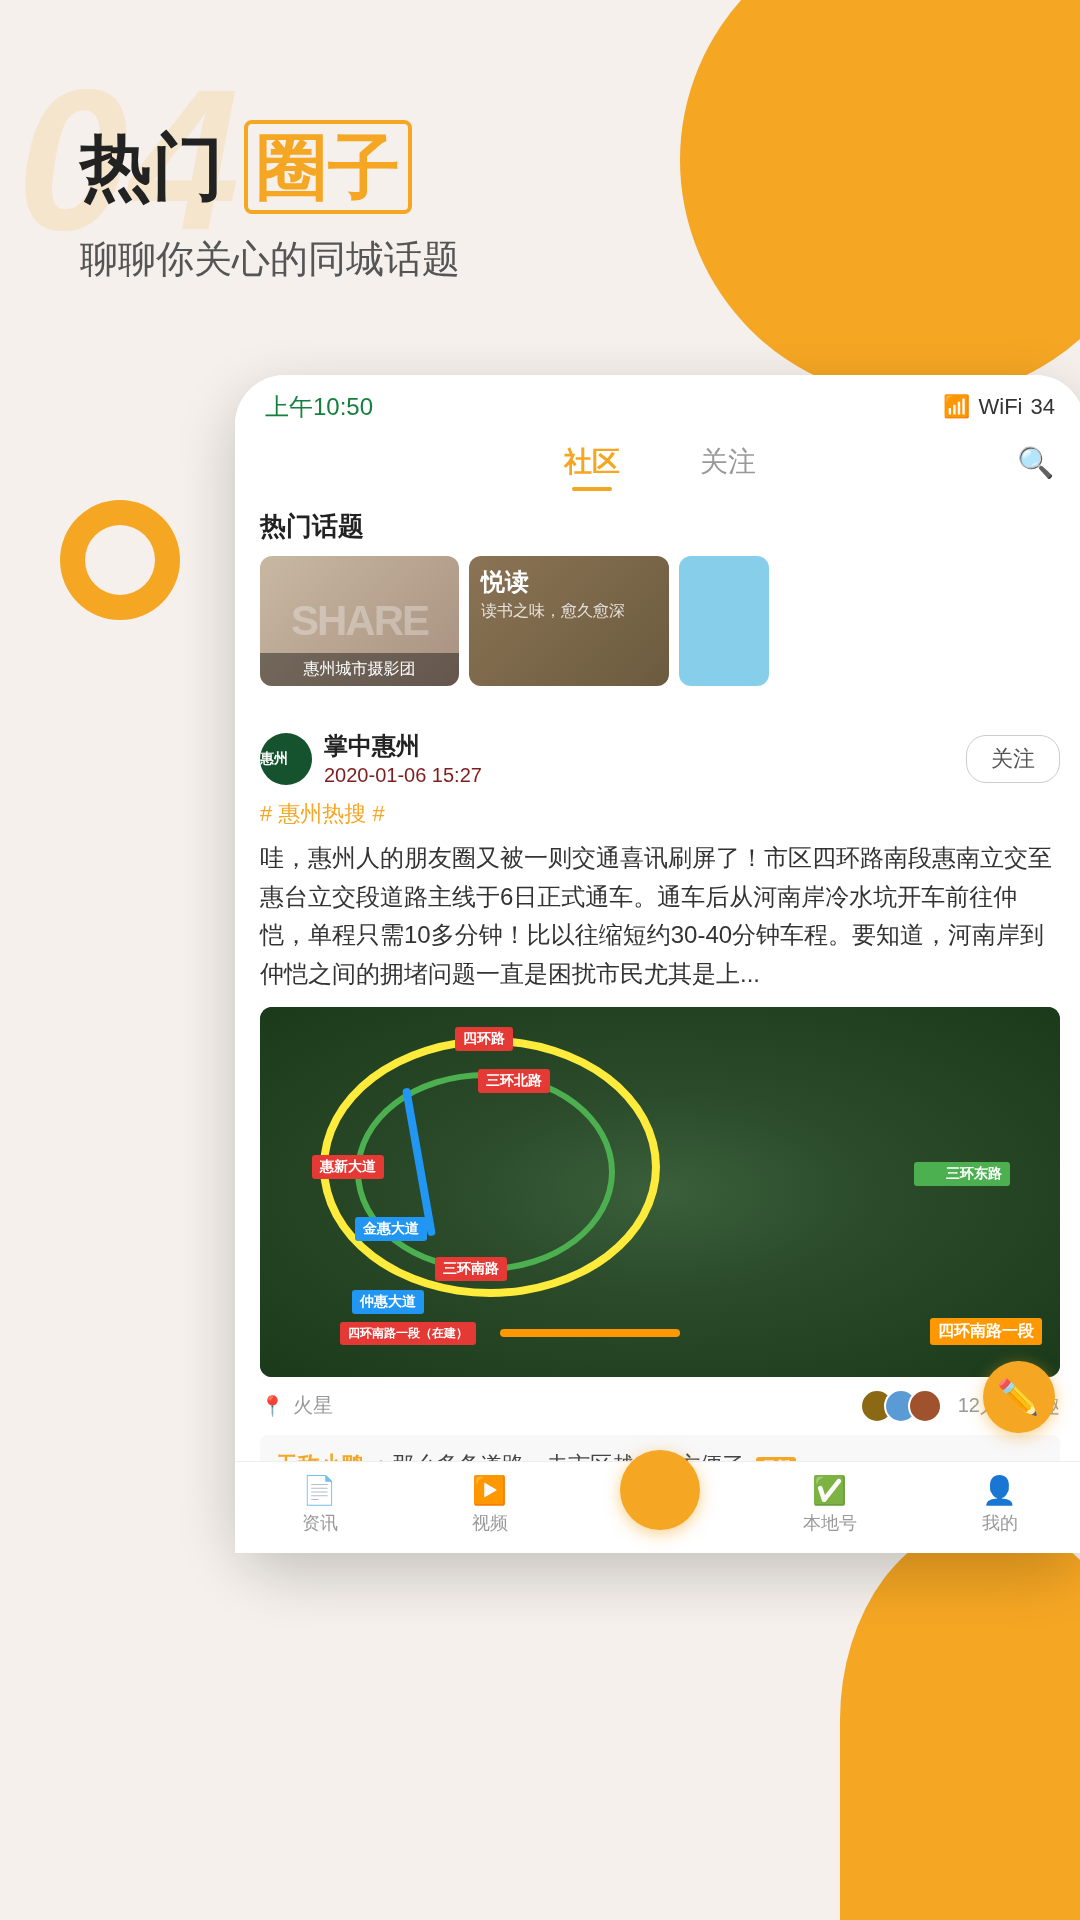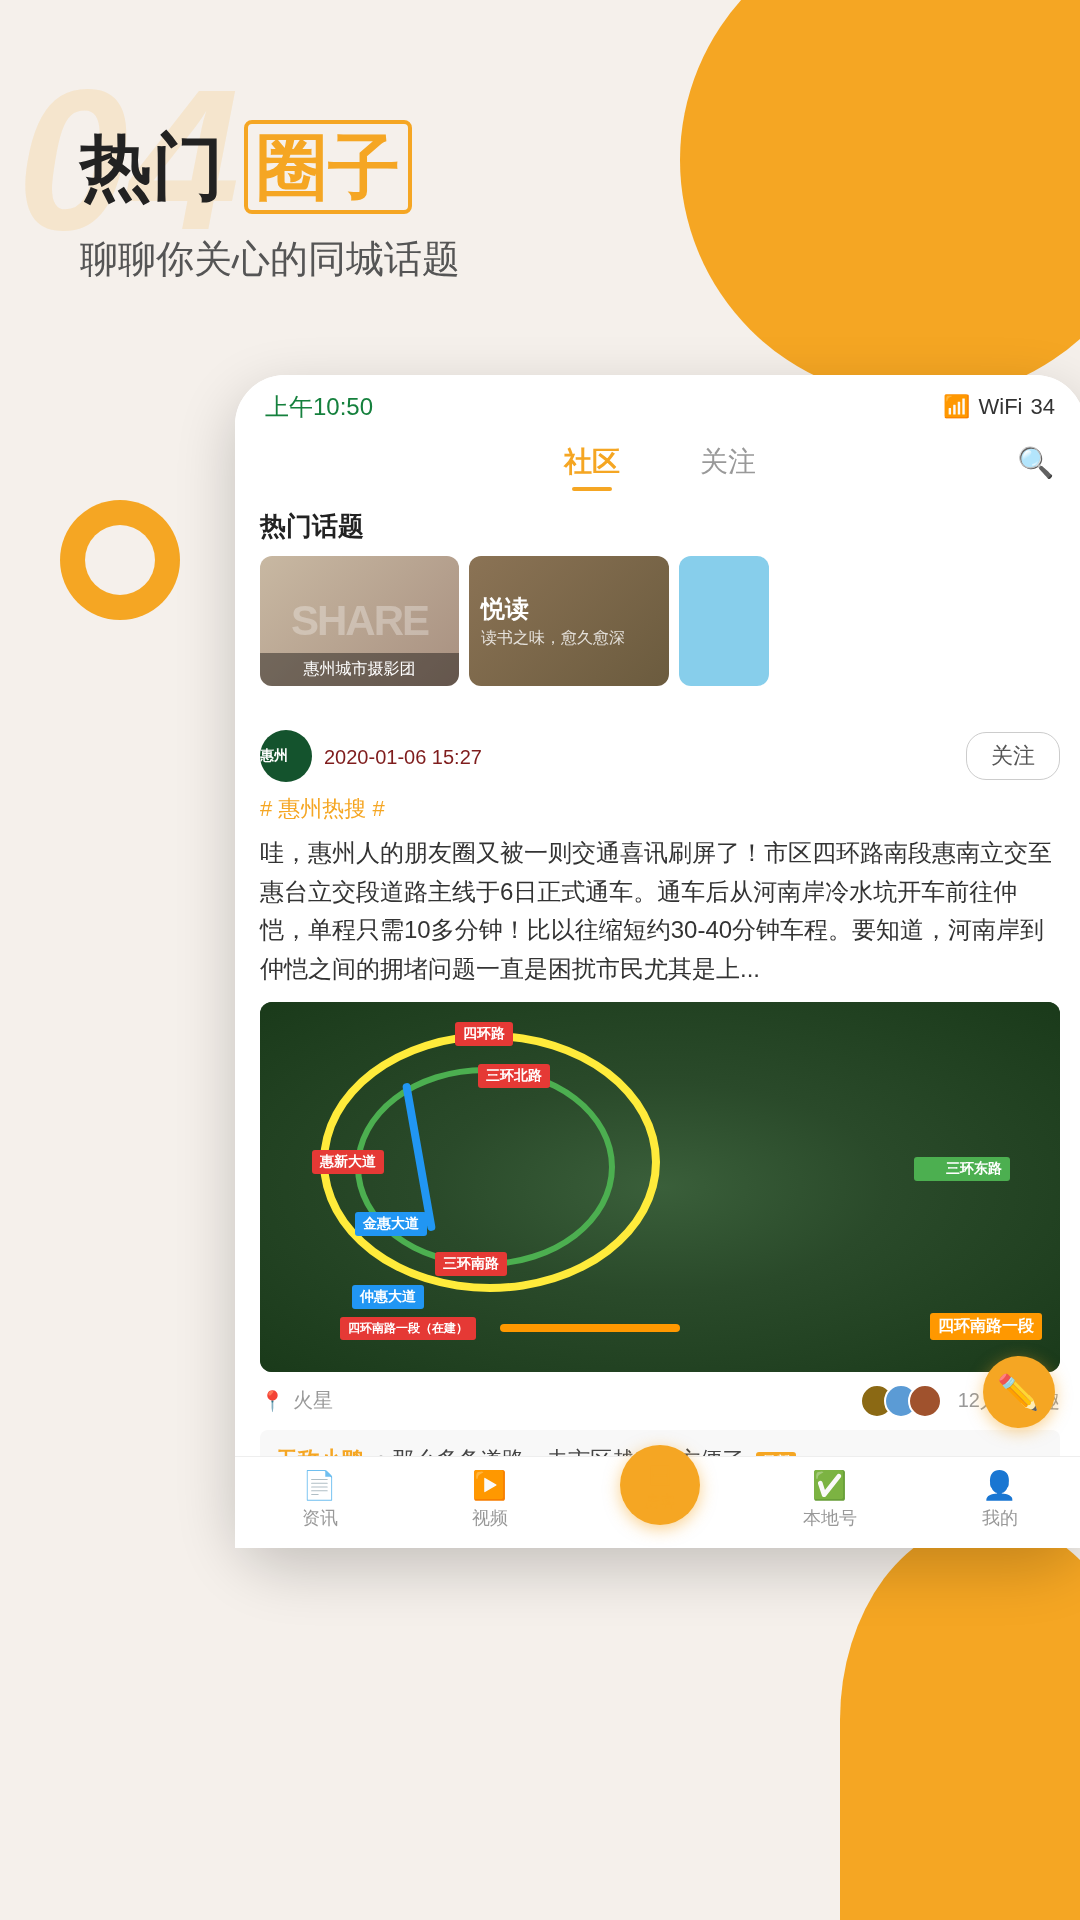--- a/index.html
+++ b/index.html
@@ -218,21 +218,21 @@
       text-align: center;
     }
     
     .topic-read-bg {
       width: 200px;
       height: 130px;
       background: linear-gradient(135deg, #8B7355, #6B5B3E);
       display: flex;
       flex-direction: column;
       align-items: flex-start;
-      justify-content: center;
+      justify-content: flex-start;
       border-radius: 12px;
       padding: 10px 12px;
     }
     .topic-read-title {
       color: white;
       font-size: 24px;
       font-weight: 700;
     }
     .topic-read-sub {
       color: rgba(255,255,255,0.8);
@@ -545,20 +545,21 @@
       </div>
       <div class="topic-card-small" style="border-radius:12px;"></div>
     </div>
 
     <div class="post-section">
       <div class="post-header">
         <div class="post-avatar">
           <div class="post-avatar-inner">惠州</div>
         </div>
         <div class="post-info">
+          <div class="post-author">掌中惠州</div>
           <div class="post-time">2020-01-06 15:27</div>
         </div>
         <button class="follow-btn">关注</button>
       </div>
 
       <div class="post-tag"># 惠州热搜 #</div>
       <div class="post-content">哇，惠州人的朋友圈又被一则交通喜讯刷屏了！市区四环路南段惠南立交至惠台立交段道路主线于6日正式通车。通车后从河南岸冷水坑开车前往仲恺，单程只需10多分钟！比以往缩短约30-40分钟车程。要知道，河南岸到仲恺之间的拥堵问题一直是困扰市民尤其是上...</div>
 
       <div class="map-container">
         <div class="map-bg">

